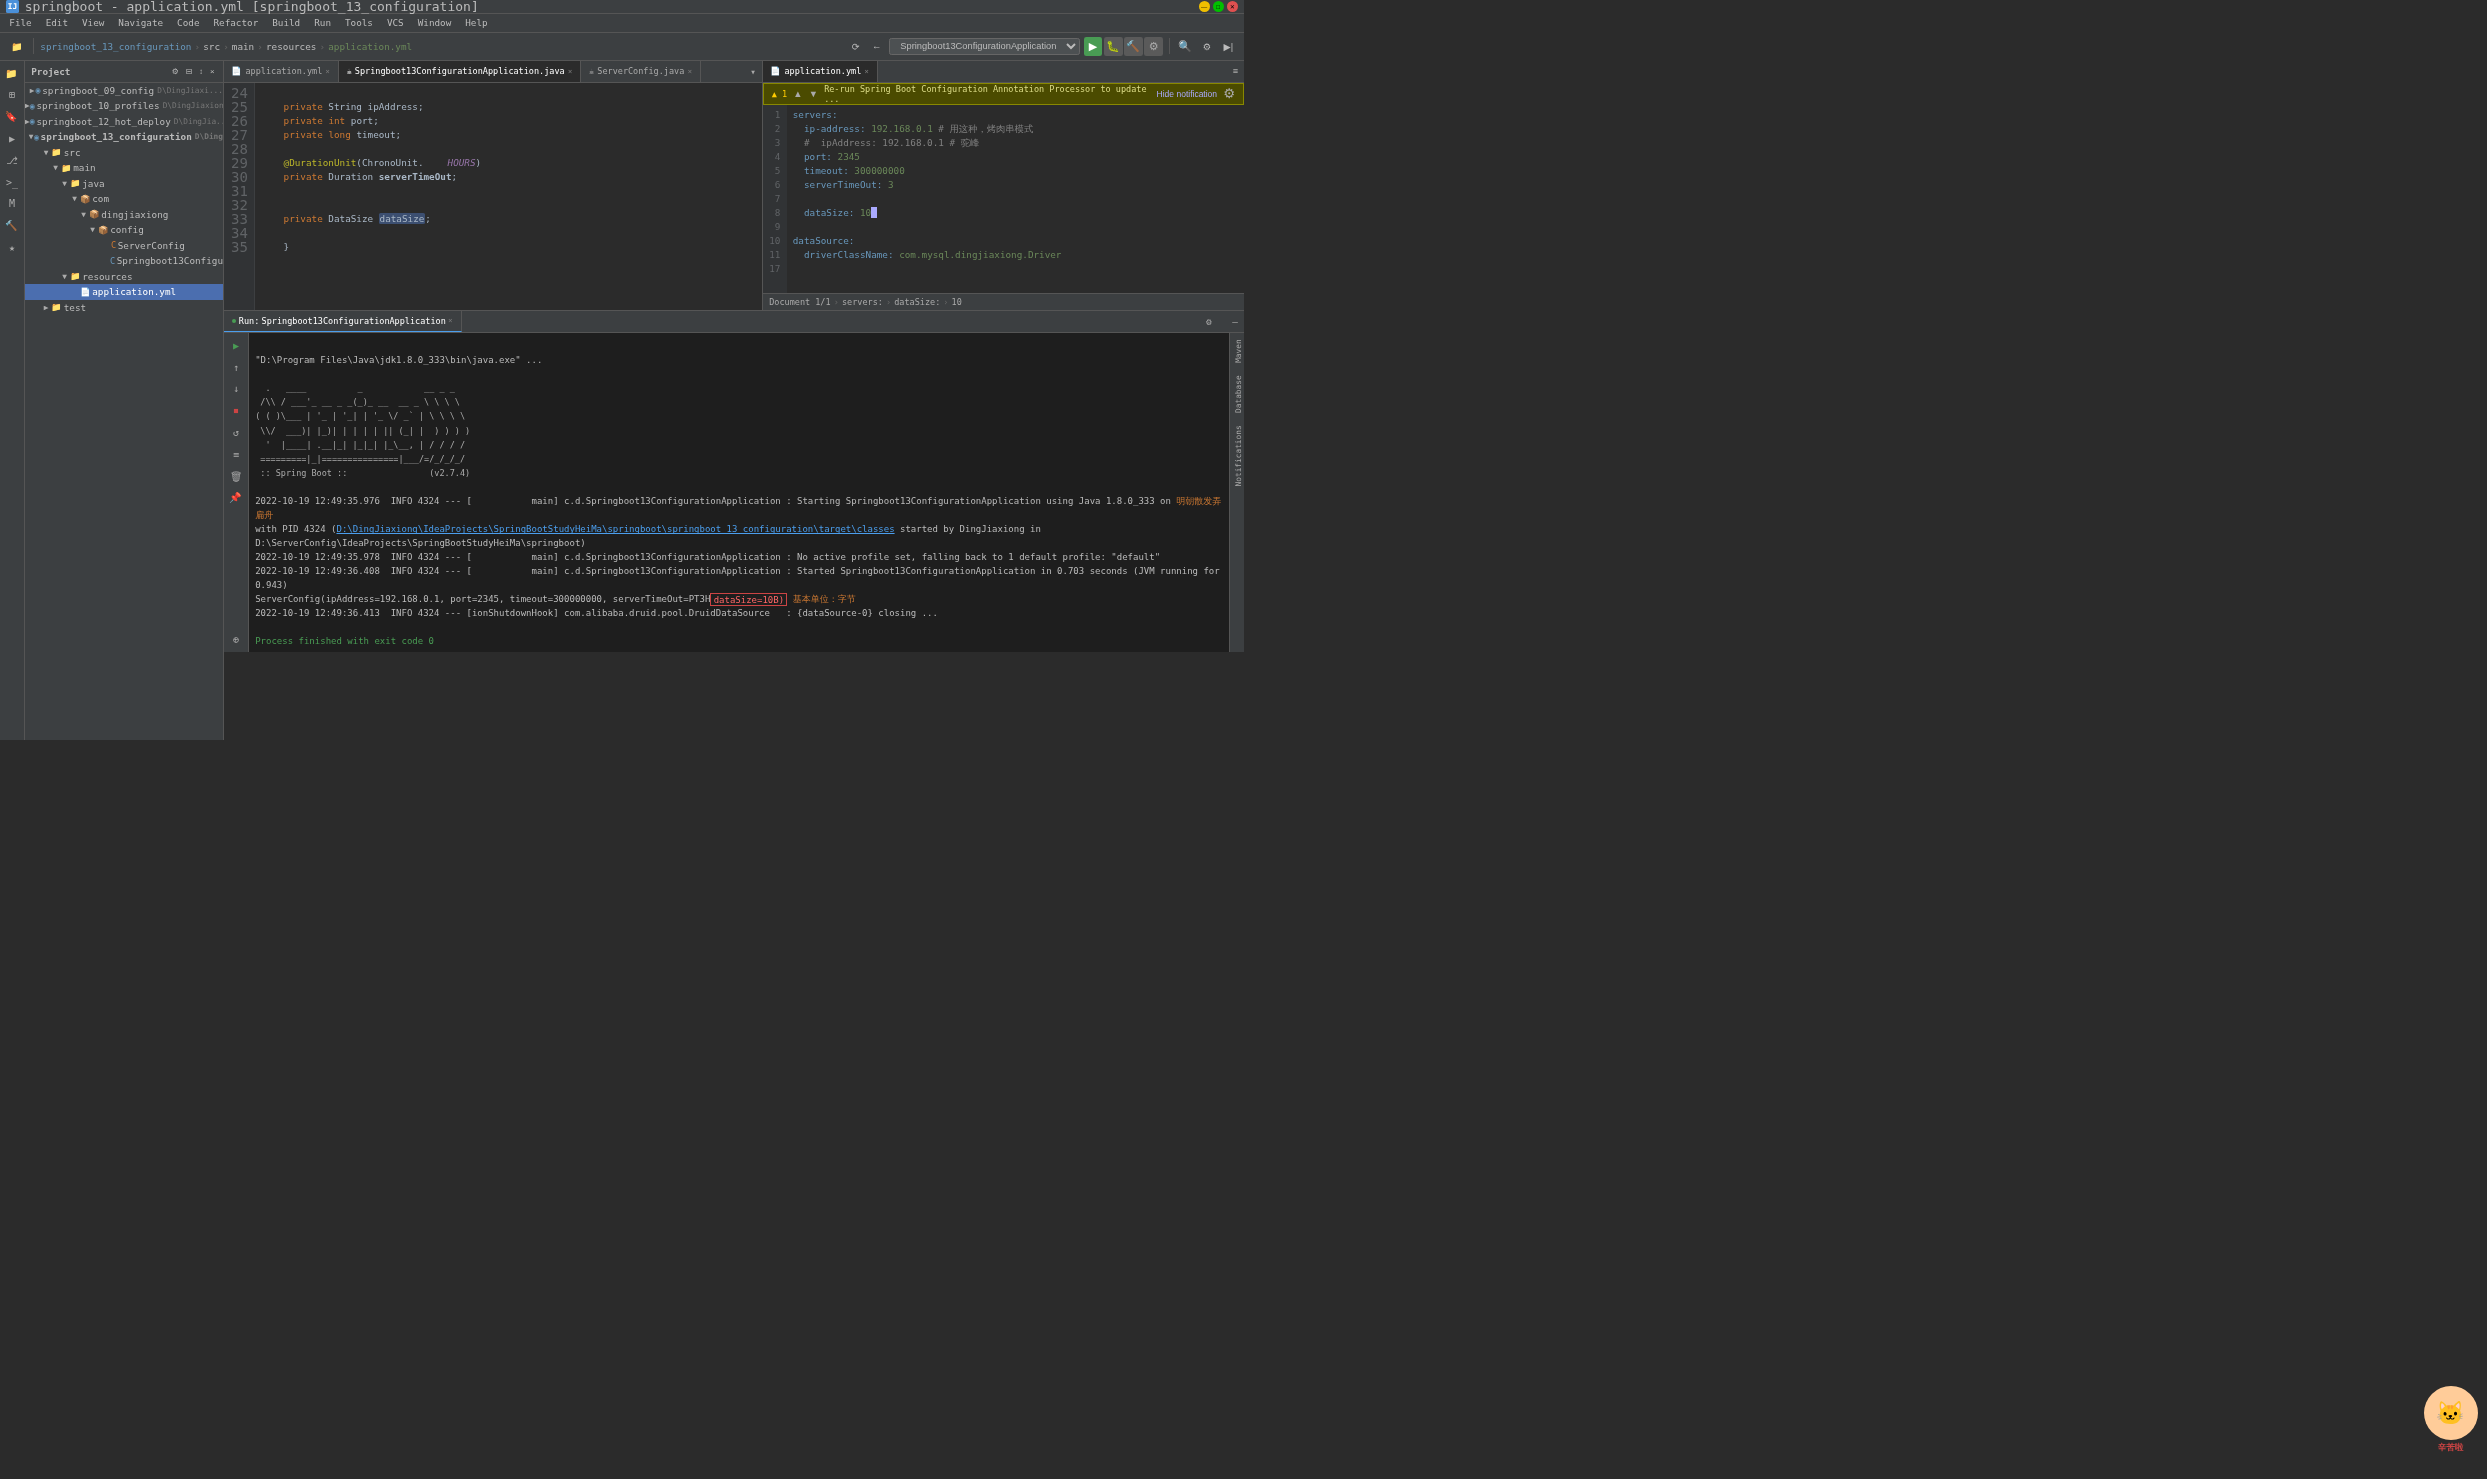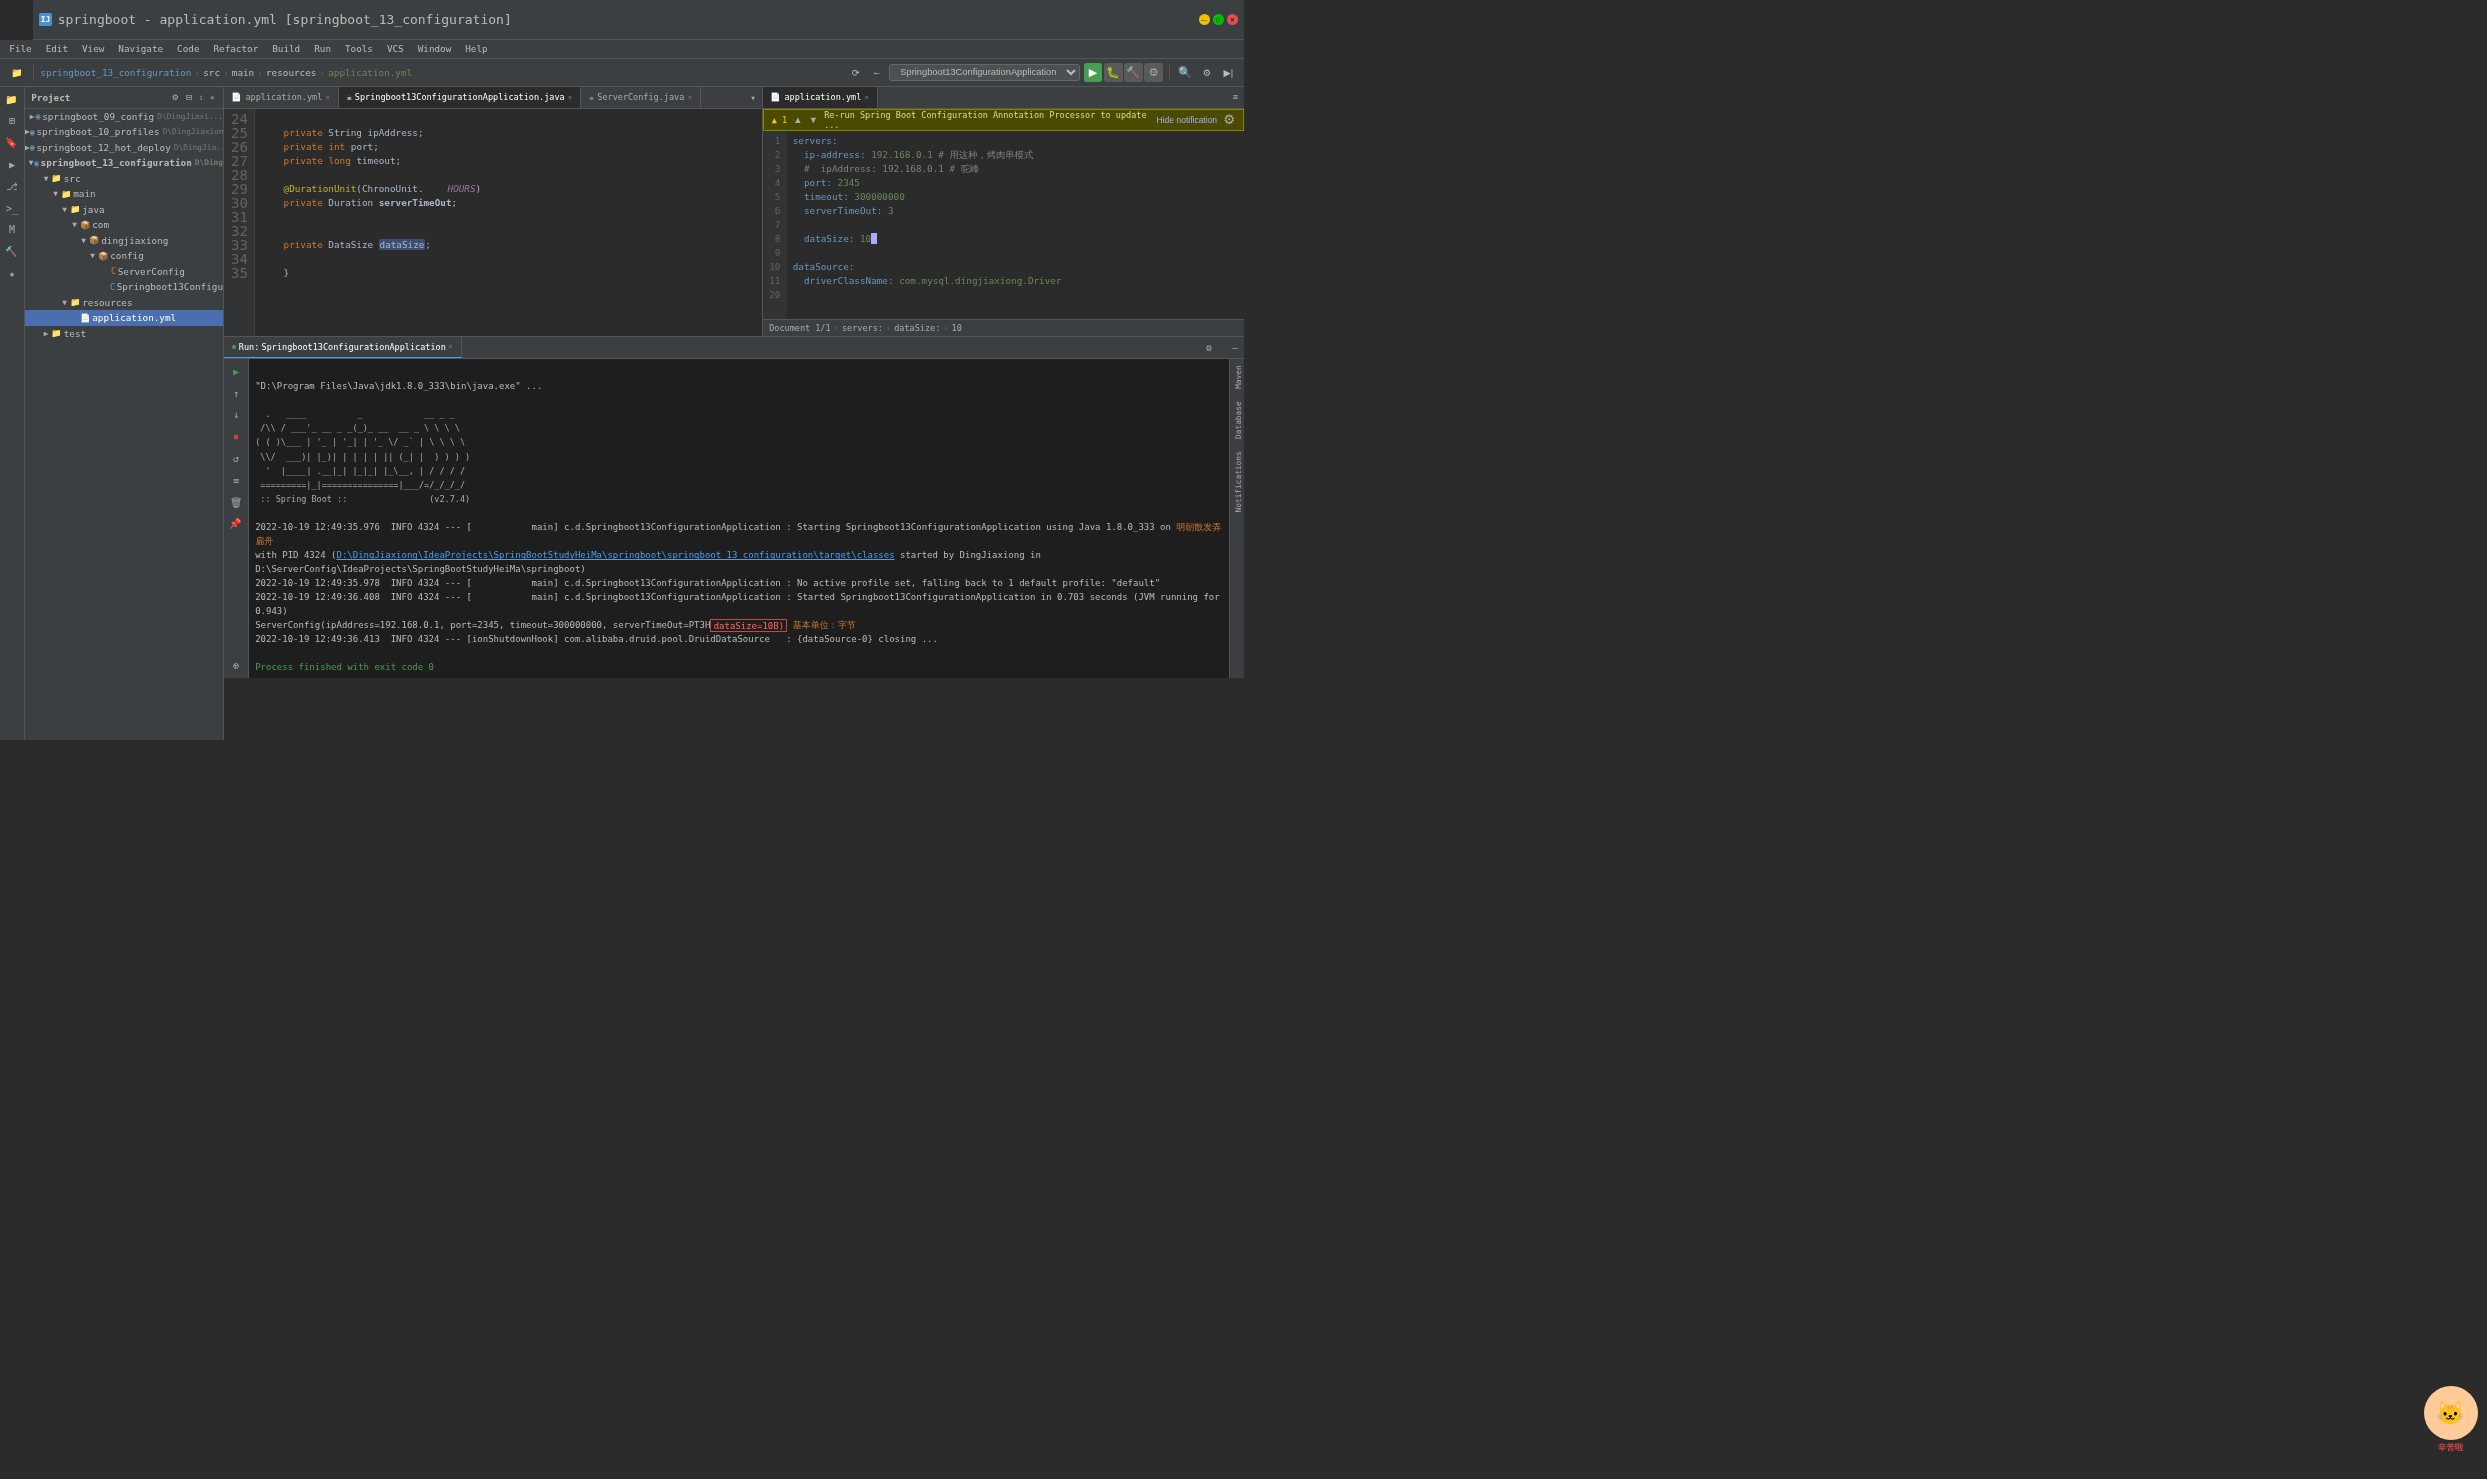--- a/index.html
+++ b/index.html
@@ -9,27 +9,26 @@
       background: #2b2b2b;
       color: #a9b7c6;
       width: 1244px;
       height: 740px;
       overflow: hidden;
       transform-origin: top left;
     }
     
     .title-bar {
       background: #3c3f41;
-      height: 40px;
+      height: 14px;
       display: flex;
       align-items: center;
       justify-content: space-between;
       padding: 0 6.2px;
       border-bottom: 0.8px solid #555;
-      margin-left: 33px;
     }
     .title-bar-left {
       display: flex;
       align-items: center;
       gap: 6.2px;
     }
     .title-bar-logo {
       width: 12.4px; height: 12.4px;
       background: #4a90d9;
       border-radius: 1.6px;
@@ -725,21 +724,21 @@
                 <div>2</div>
                 <div>3</div>
                 <div>4</div>
                 <div>5</div>
                 <div>6</div>
               <div>7</div>
                 <div>8</div>
                 <div>9</div>
                 <div>10</div>
                 <div>11</div>
-                <div>20</div>
+                <div>17</div>
             </div>
             <div class="yaml-content"><span class="yaml-key">servers:</span>
   <span class="yaml-key">ip-address:</span> <span class="yaml-value">192.168.0.1</span> <span class="yaml-comment"># 用这种，烤肉串模式</span>
   <span class="yaml-comment">#  ipAddress: 192.168.0.1 # 驼峰</span>
   <span class="yaml-key">port:</span> <span class="yaml-value">2345</span>
   <span class="yaml-key">timeout:</span> <span class="yaml-value">300000000</span>
   <span class="yaml-key">serverTimeOut:</span> <span class="yaml-value">3</span>
 
   <span class="yaml-key">dataSize:</span> <span class="yaml-value">10</span><span style="background:#aaaaff;color:#1e1e1e;"> </span>
 

